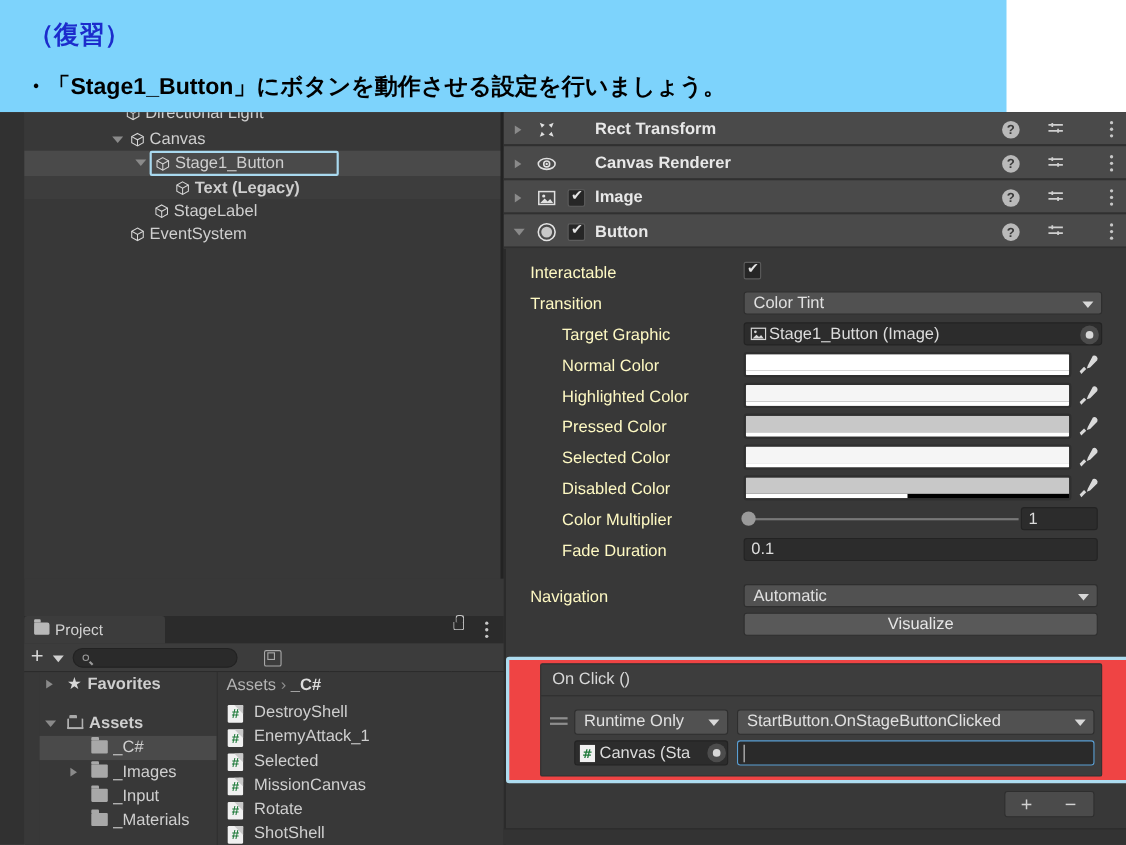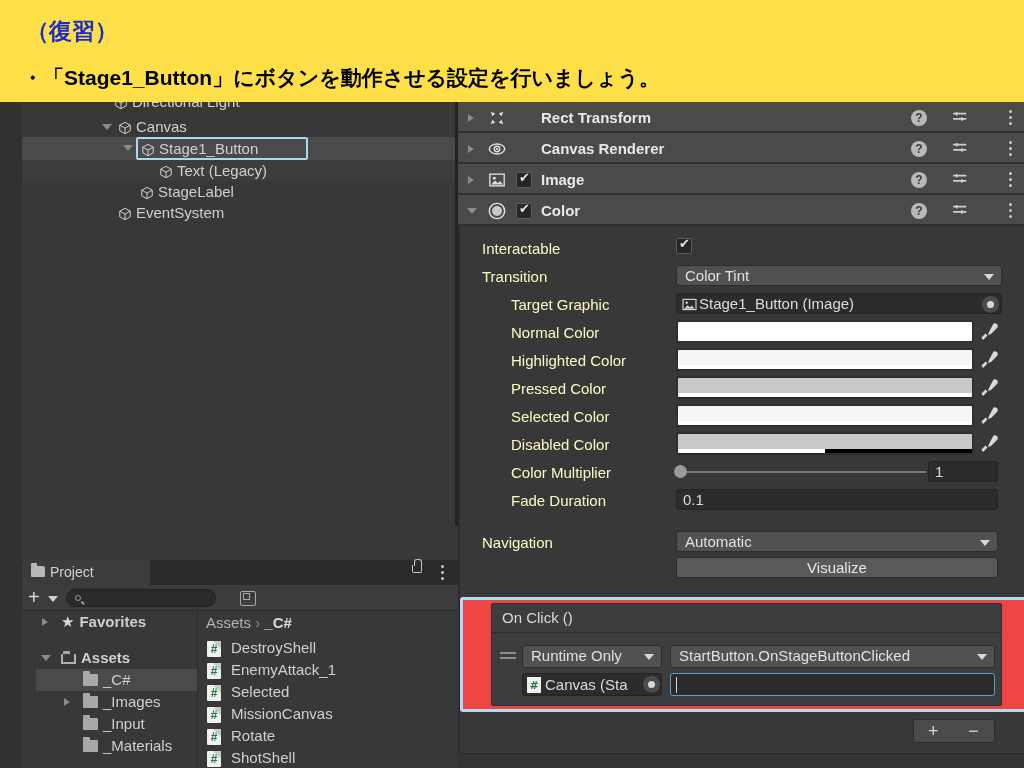--- a/index.html
+++ b/index.html
@@ -1,21 +1,21 @@
 <!DOCTYPE html>
 <html><head>
 <meta charset="utf-8">
 <style>
   * { margin:0; padding:0; box-sizing:border-box; }
   html,body { width:1024px; height:768px; background:#ffffff; overflow:hidden;
               font-family:"Liberation Sans","DejaVu Sans",sans-serif; }
 
   
-  #slide-header { position:absolute; left:0; top:0; width:1024px; height:102px;
-                  background:#fde047; }
+  #slide-header { position:absolute; left:0; top:0; width:915px; height:102px;
+                  background:#7dd3fc; }
   #slide-subtitle { position:absolute; left:26px; top:16px; font-size:23px;
                     font-weight:bold; color:#1c2ccc; letter-spacing:0px; }
   #slide-bullet { position:absolute; left:22px; top:64px; font-size:21px;
                   font-weight:bold; color:#000000; white-space:nowrap; }
 
   
   #editor { position:absolute; left:0; top:102px; width:1024px; height:666px;
             background:#383838; }
 
   .leftstrip { position:absolute; left:0; top:0; width:22px; height:666px;
@@ -232,21 +232,21 @@
       <span style="position:absolute;left:119px;">
         <svg class="cube" viewBox="0 0 16 16">
           <path d="M8 1.5 L14 4.8 L14 11.2 L8 14.5 L2 11.2 L2 4.8 Z" fill="none" stroke="#d6d6d6" stroke-width="1.1"></path>
           <path d="M2 4.8 L8 8.1 L14 4.8 M8 8.1 L8 14.5" fill="none" stroke="#d6d6d6" stroke-width="1.1"></path>
         </svg><span>Stage1_Button</span>
       </span>
       <span class="selbox" style="left:114px;top:0;width:172px;height:23px;"></span>
     </div>
 
     <div class="hrow band">
-      <span style="position:absolute;left:137px;">
+      <span style="position:absolute;left:137px;font-weight:bold;">
         <svg class="cube" viewBox="0 0 16 16">
           <path d="M8 1.5 L14 4.8 L14 11.2 L8 14.5 L2 11.2 L2 4.8 Z" fill="none" stroke="#d6d6d6" stroke-width="1.1"></path>
           <path d="M2 4.8 L8 8.1 L14 4.8 M8 8.1 L8 14.5" fill="none" stroke="#d6d6d6" stroke-width="1.1"></path>
         </svg><span>Text (Legacy)</span>
       </span>
     </div>
 
     <div class="hrow">
       <span style="position:absolute;left:118px;">
         <svg class="cube" viewBox="0 0 16 16">
@@ -446,21 +446,21 @@
       </span>
     </div>
 
     <div class="comp-hdr">
       <span class="tri open"></span>
       <svg class="comp-ico" viewBox="0 0 20 20">
         <circle cx="10" cy="10" r="8.5" fill="none" stroke="#e4e4e4" stroke-width="1.6"></circle>
         <circle cx="10" cy="10" r="5.5" fill="#c8c8c8"></circle>
       </svg>
       <span class="ck"></span>
-      <span class="comp-title">Color</span>
+      <span class="comp-title">Button</span>
       <span class="hdr-right">
         <span class="help-ico">?</span>
         <svg class="preset-ico" viewBox="0 0 20 16">
           <path d="M1 3 H16 M1 9 H16 M5 1 V5 M11 7 V11" stroke="#cfcfcf" stroke-width="1.8" fill="none"></path>
         </svg>
         <span class="kebab" style="right:4px;top:0;">
             <i></i>
             <i></i>
             <i></i>
           </span>

